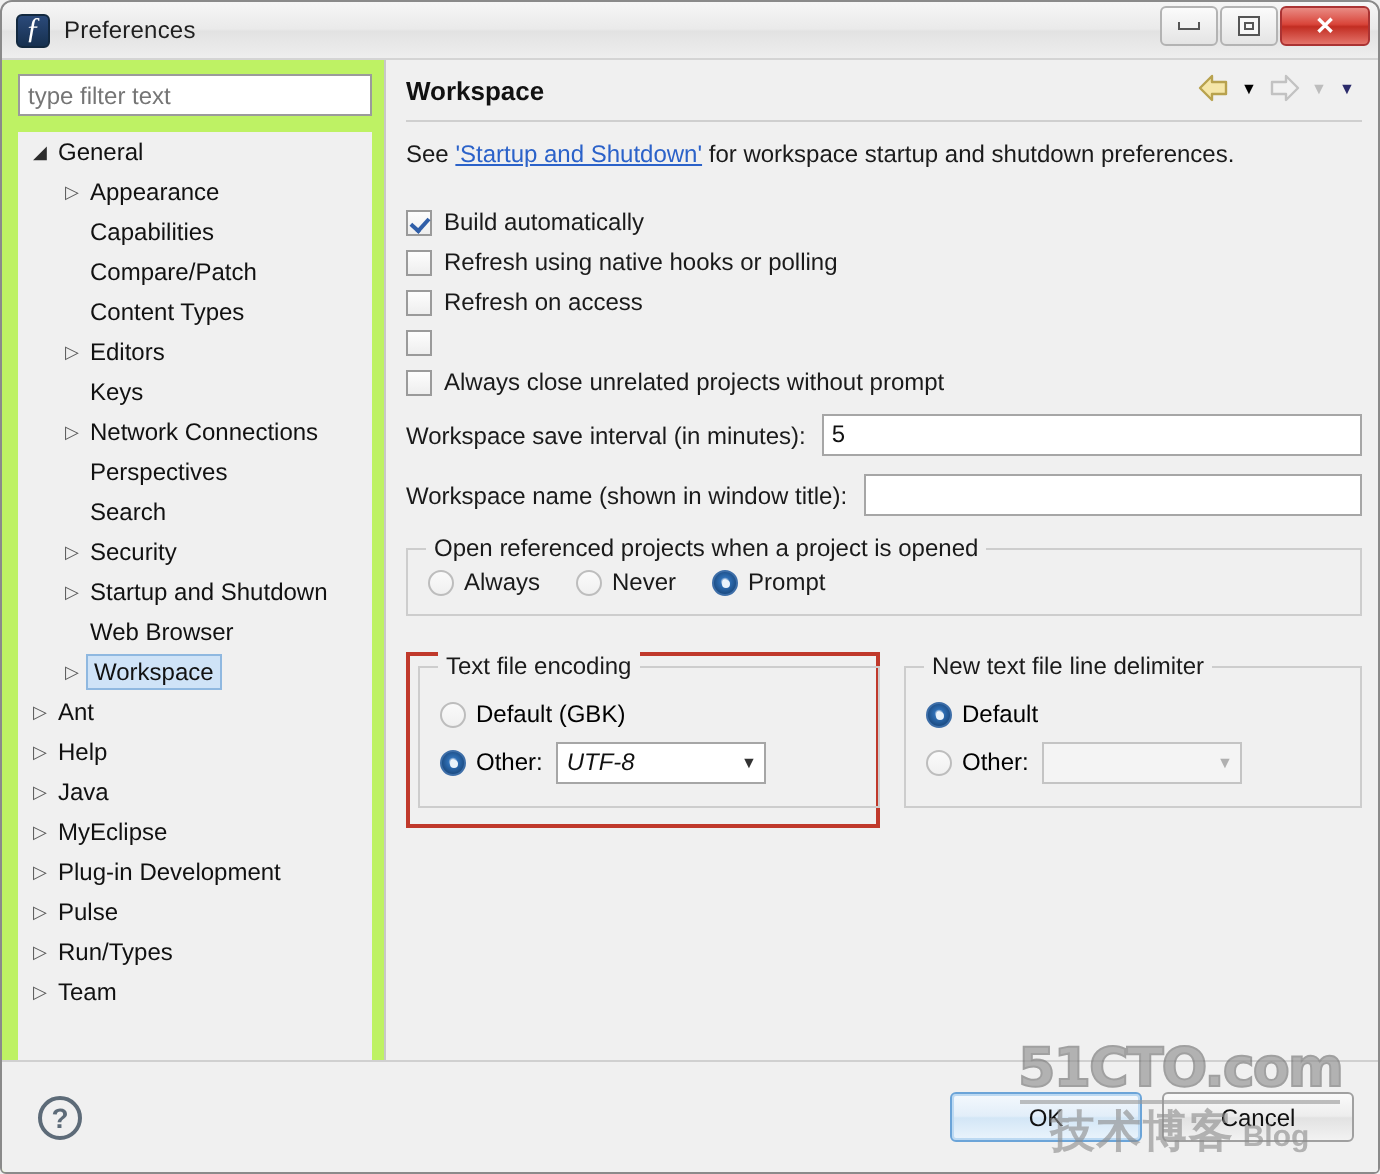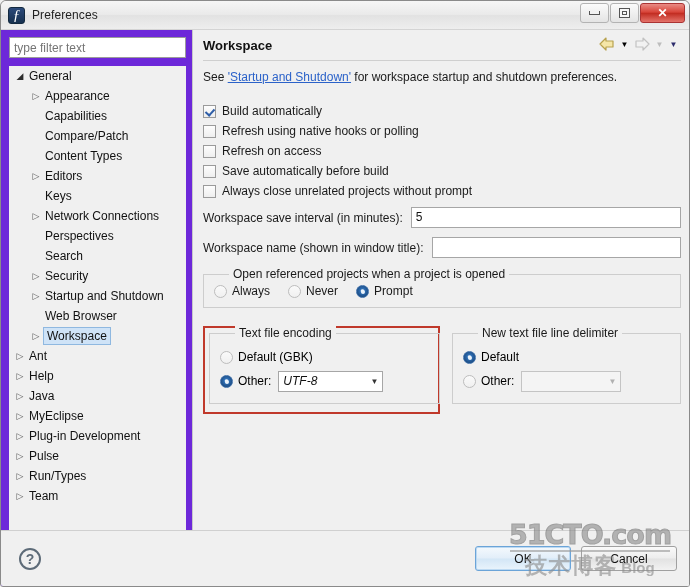--- a/index.html
+++ b/index.html
@@ -75,21 +75,21 @@
   
   #content {
     position: absolute; left: 0; right: 0;
     top: 29px; bottom: 0;
     display: flex;
   }
 
   
   #left-pane {
     width: 192px;
-    background: #6d28d9;
+    background: #bef264;
     border-right: 1px solid #c8c8c8;
     display: flex; flex-direction: column;
     padding: 7px 6px 0 8px;
   }
   #filter-input {
     height: 21px;
     border: 1px solid #9b9b9b;
     background: #fff;
     font-family: "Liberation Sans", sans-serif;
     font-size: 12px;
@@ -219,21 +219,21 @@
     color: #111;
   }
 
   .groupbox {
     border: 1px solid #cdcdcd;
     margin-top: 16px;
     padding: 9px 10px 9px 10px;
     position: relative;
   }
   .group-title {
-    position: absolute; top: -8px; left: 25px;
+    position: absolute; top: -8px; left: 9px;
     background: #f0f0f0;
     padding: 0 4px;
     font-size: 12px; color: #1a1a1a;
   }
   .radio-row { display: flex; align-items: center; gap: 18px; }
   .radio-item { display: flex; align-items: center; font-size: 12px; color: #1a1a1a; }
   .rdo {
     width: 13px; height: 13px;
     border-radius: 50%;
     border: 1px solid #9c9c9c;
@@ -505,21 +505,20 @@
             <div class="chk-row">
               <span class="chk"></span>
               <span>Refresh using native hooks or polling</span>
             </div>
             <div class="chk-row">
               <span class="chk"></span>
               <span>Refresh on access</span>
             </div>
             <div class="chk-row">
               <span class="chk"></span>
-              <span>Save automatically before build</span>
             </div>
             <div class="chk-row">
               <span class="chk"></span>
               <span>Always close unrelated projects without prompt</span>
             </div>
           </div>
 
         <div id="field-list">
             <div class="field-row">
               <span class="field-label">Workspace save interval (in minutes):</span>

